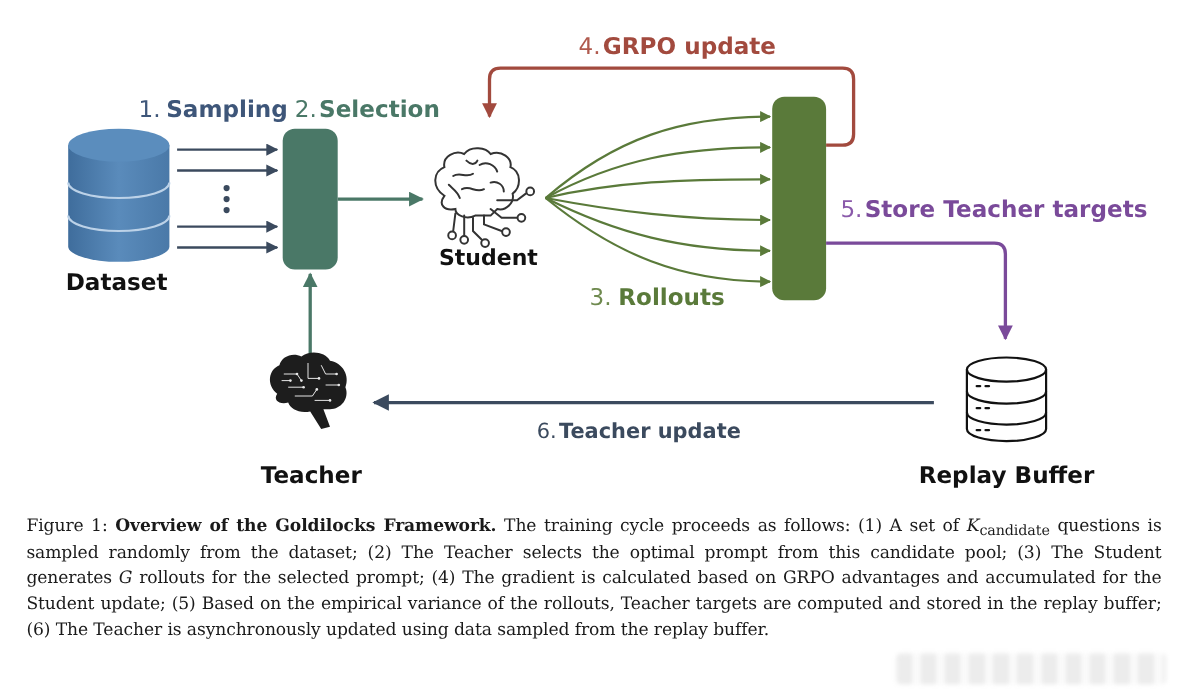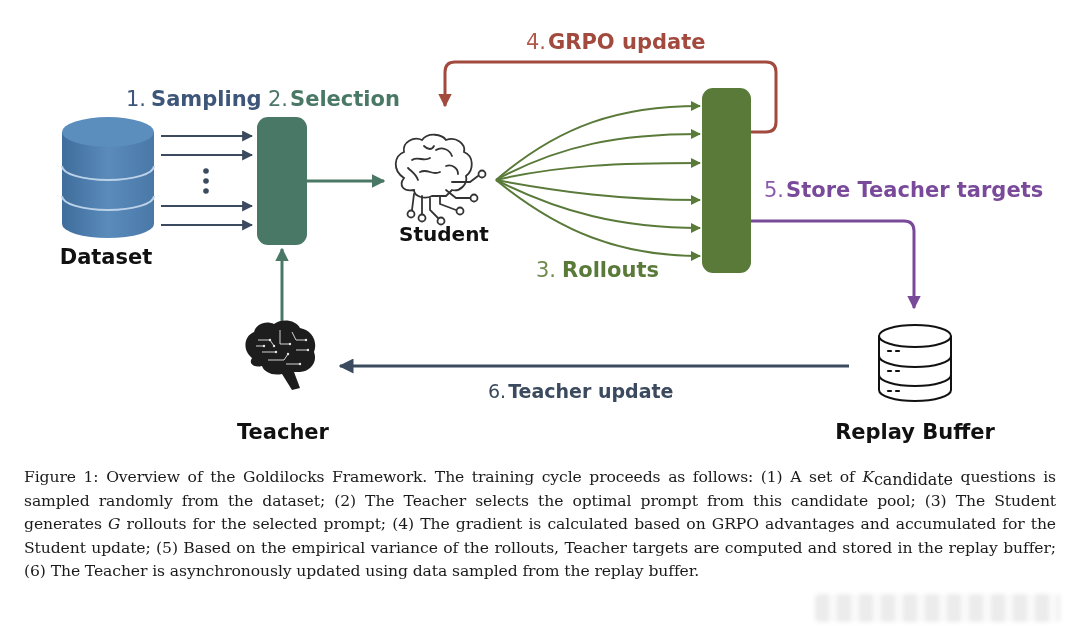--- a/index.html
+++ b/index.html
@@ -5,23 +5,23 @@
   html, body { margin:0; padding:0; background:#ffffff; }
   body { width:1080px; height:635px; position:relative; overflow:hidden; }
   #diagram { position:absolute; left:0; top:0; width:1080px; height:460px; }
   .lbl { font-family:"DejaVu Sans", sans-serif; }
   .caption {
     position:absolute; left:24px; top:466px; width:1032px;
     font-family:"DejaVu Serif", "Liberation Serif", serif;
     font-size:15.6px; line-height:23.6px; color:#1a1a1a;
     text-align:justify; letter-spacing:-0.1px;
   }
-  .caption b { font-weight:normal; }
+  .caption b { font-weight:bold; }
   .caption i { font-style:italic; }
-  .caption sub { font-size:16px; vertical-align:-3px; line-height:0; }
+  .caption sub { font-size:13px; vertical-align:-3px; line-height:0; }
   .watermark {
     position:absolute; left:815px; top:594px; width:245px; height:28px;
     background:repeating-linear-gradient(90deg, rgba(200,200,200,0.35) 0 14px, rgba(235,235,235,0.25) 14px 22px);
     filter:blur(2px); border-radius:4px;
   }
 </style>
 </head>
 <body>
 
 <svg id="diagram" viewBox="0 0 1080 460" xmlns="http://www.w3.org/2000/svg">

